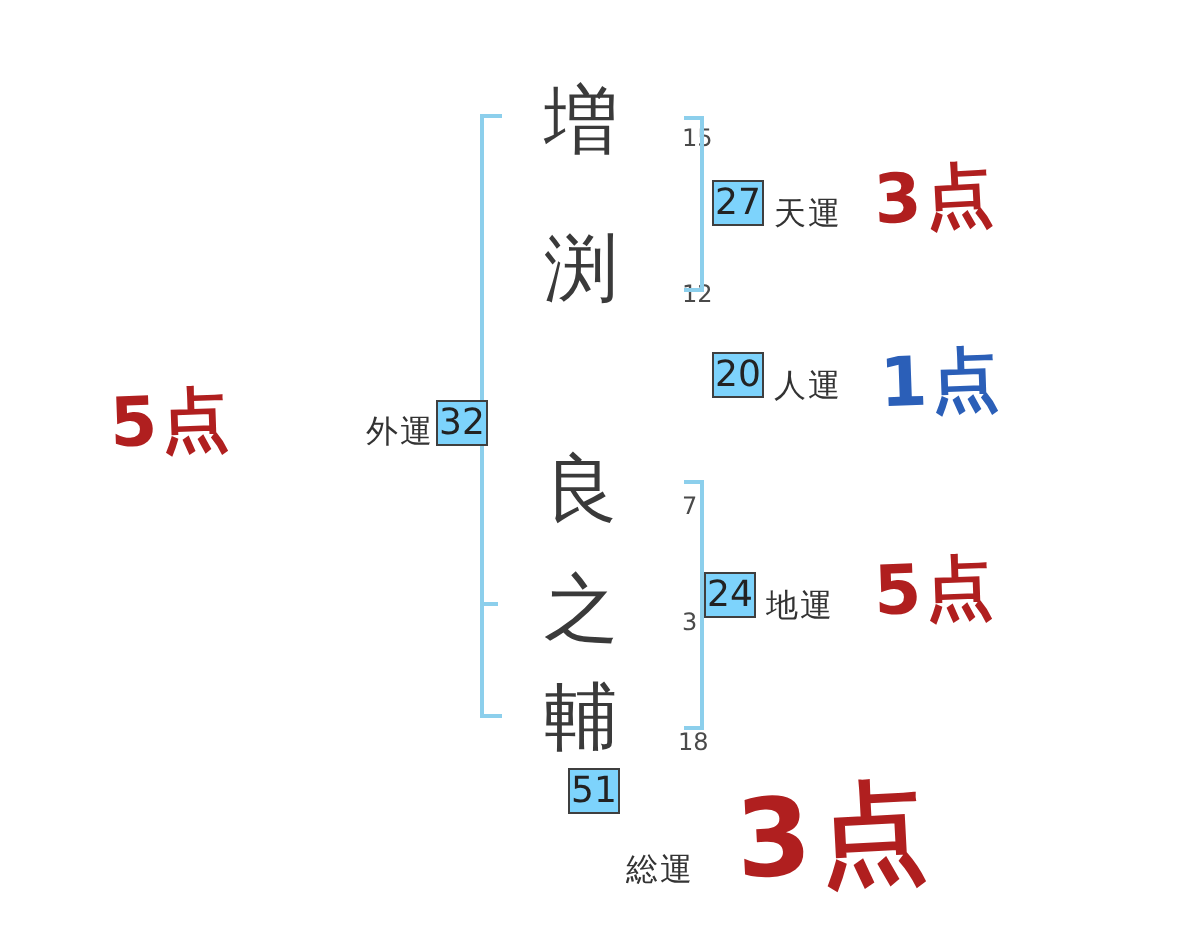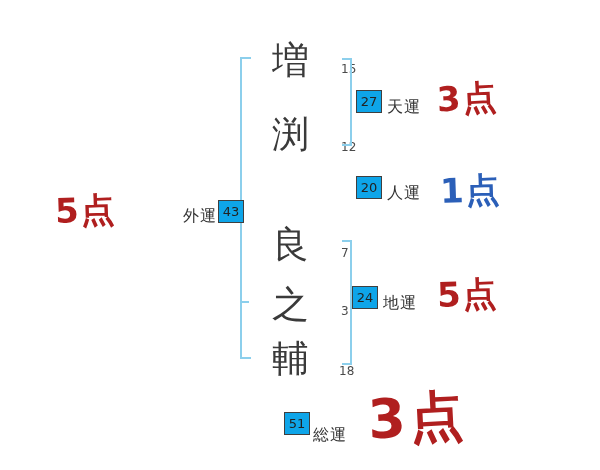--- a/index.html
+++ b/index.html
@@ -28,24 +28,24 @@
     position:absolute;
     font-size:12px;
     color:#4a4a4a;
     margin-left:21px;
   }
   .v-line{position:absolute;width:2px;background:var(--bracket);}
   .h-tick{position:absolute;height:2px;background:var(--bracket);}
   .num-box{
     position:absolute;
     width:24px;height:21px;
-    background:#0ea5e9;
+    background:#7dd3fc;
     border:1.5px solid #3f3f3f;
     display:flex;align-items:center;justify-content:center;
-    font-size:13px;color:#222;
+    font-size:18px;color:#222;
   }
   .luck-label{
     position:absolute;
     font-size:16px;
     color:#333;
     letter-spacing:1px;
   }
   .score{
     position:absolute;
     font-weight:bold;
@@ -78,21 +78,21 @@
   <div class="kanji" style="left:272px;top:340px">輔</div>
   <div class="strokes" style="left:318px;top:364px">18</div>
 
   <div class="v-line" style="left:240px;top:57px;height:302px"></div>
   <div class="h-tick" style="left:240px;top:57px;width:11px"></div>
   <div class="h-tick" style="left:240px;top:301px;width:9px"></div>
   <div class="h-tick" style="left:240px;top:357px;width:11px"></div>
 
   <div class="luck-label" style="left:183px;top:206px">外運</div>
   <div class="num-box" style="left:218px;top:200px">
-    <span>43</span>
+    <span>32</span>
   </div>
 
   <div class="v-line" style="left:350px;top:58px;height:88px"></div>
   <div class="h-tick" style="left:342px;top:58px;width:9px"></div>
   <div class="h-tick" style="left:342px;top:144px;width:9px"></div>
 
   <div class="num-box" style="left:356px;top:90px">
     <span>27</span>
   </div>
   <div class="luck-label" style="left:387px;top:97px">天運</div>
@@ -104,21 +104,21 @@
 
   <div class="v-line" style="left:350px;top:240px;height:125px"></div>
   <div class="h-tick" style="left:342px;top:240px;width:9px"></div>
   <div class="h-tick" style="left:342px;top:363px;width:9px"></div>
 
   <div class="num-box" style="left:352px;top:286px">
     <span>24</span>
   </div>
   <div class="luck-label" style="left:383px;top:293px">地運</div>
 
-  <div class="num-box" style="left:284px;top:412px">
+  <div class="num-box" style="left:284px;top:384px">
     <span>51</span>
   </div>
   <div class="luck-label" style="left:313px;top:425px">総運</div>
 
   <div class="score r-2" style="left:55px;top:188px">5点</div>
   <div class="score r-3" style="left:437px;top:76px">3点</div>
   <div class="score blue r-2" style="left:440px;top:168px">1点</div>
   <div class="score r-2" style="left:437px;top:272px">5点</div>
   <div class="score big r-3" style="left:368px;top:382px">3点</div>
 

